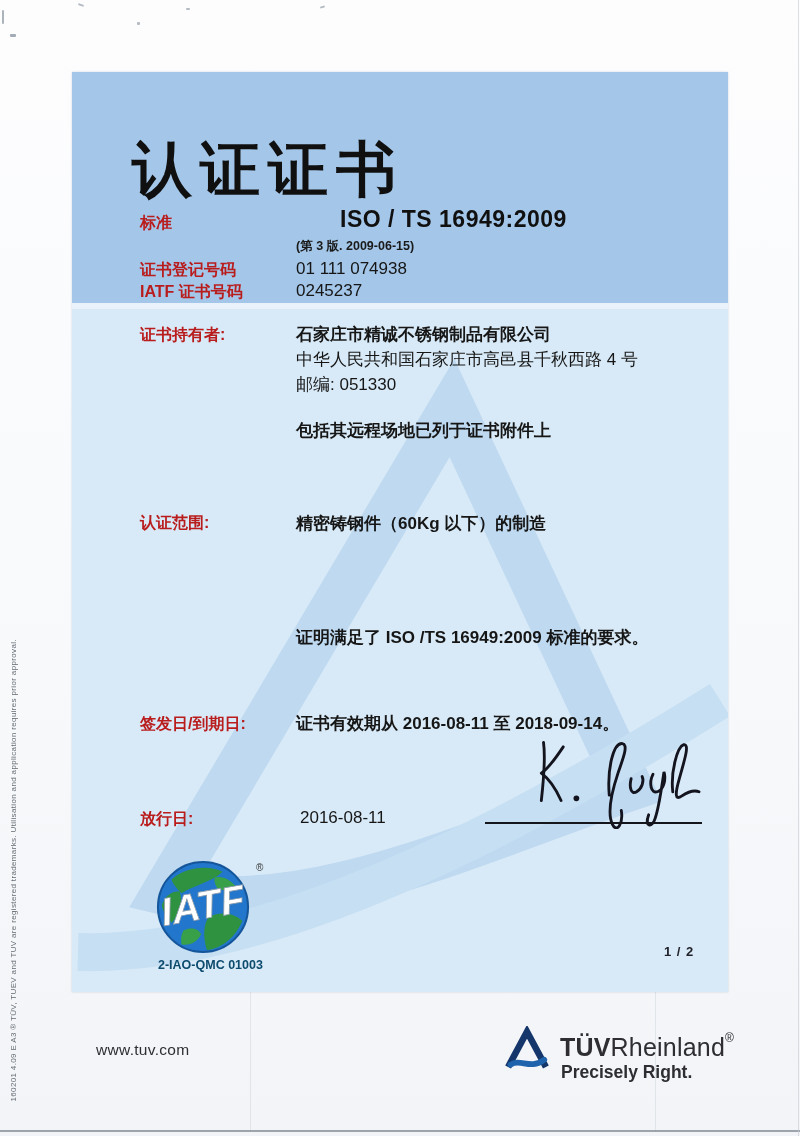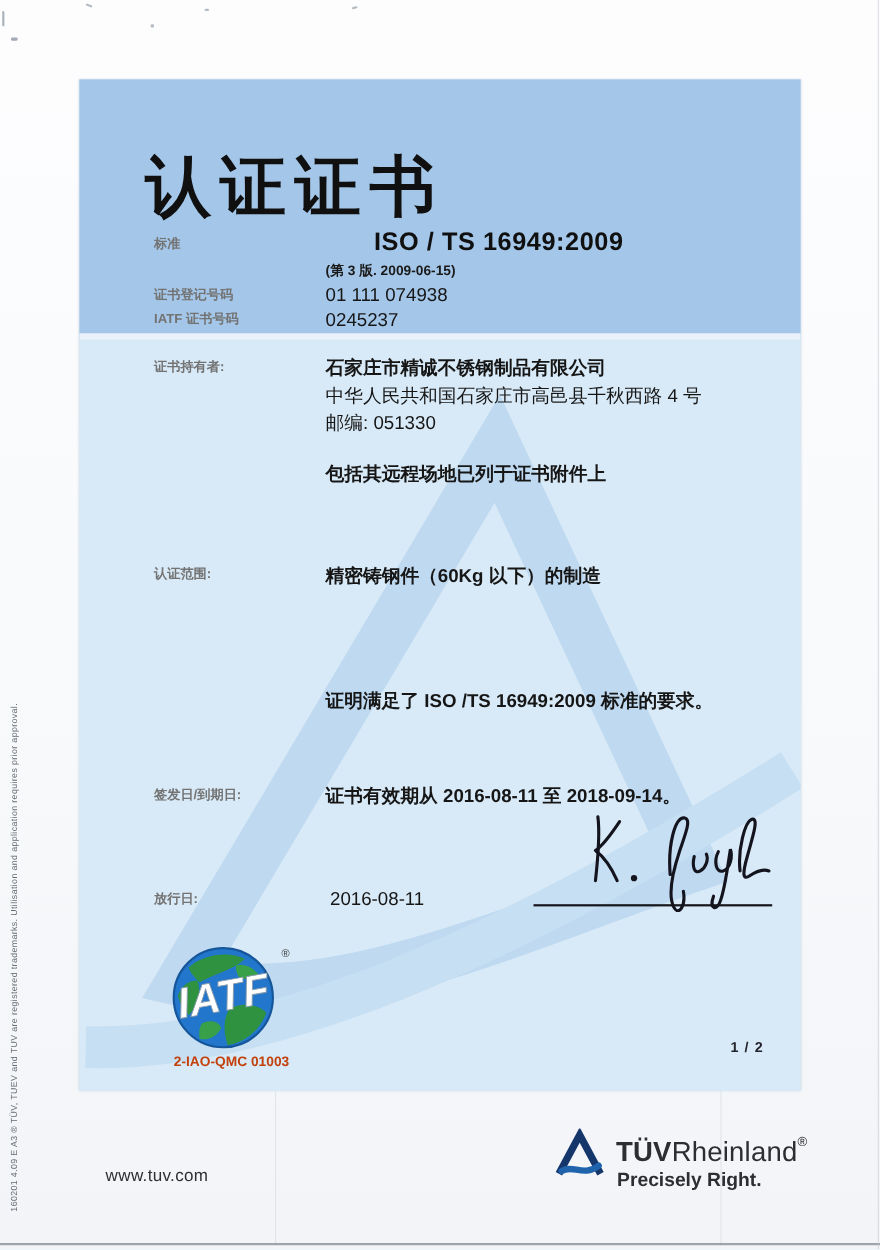--- a/index.html
+++ b/index.html
@@ -27,33 +27,33 @@
     box-shadow:0 0 2px rgba(120,140,160,.35);
   }
   .header-band{
     position:absolute;left:0;top:0;width:656px;height:231px;
     background:#a4c7e9;border-bottom:6px solid #e9f2fa;
   }
   .watermark{position:absolute;left:0;top:0;width:656px;height:920px;pointer-events:none;}
 
   .abs{position:absolute;white-space:nowrap;}
   .title{font-size:60px;font-weight:900;letter-spacing:8px;color:#101010;}
-  .lbl{font-size:12px;font-weight:600;color:#737373;}
+  .lbl{font-size:16px;font-weight:600;color:#b91c1c;}
   .val{font-size:17px;color:#161616;}
   .bold{font-weight:700;}
   .small-ed{font-size:12.5px;font-weight:700;color:#1a1a1a;}
   .iso{font-size:23px;font-weight:700;color:#101010;letter-spacing:.5px;margin-left:44px;}
 
   .sig-line{position:absolute;height:2px;background:#15151c;}
   .issuer{font-size:12.5px;font-weight:600;color:#1c1c1c;text-align:right;line-height:16px;}
 
-  .iatf-code{font-size:12.5px;font-weight:600;color:#c2410c;}
+  .iatf-code{font-size:12.5px;font-weight:600;color:#0c4a6e;}
   .pageno{font-size:13px;font-weight:700;color:#22222a;letter-spacing:1px;}
 
-  .footer-site{font-size:15.5px;color:#2e2e33;letter-spacing:.3px;margin-top:20px;}
+  .footer-site{font-size:15.5px;color:#2e2e33;letter-spacing:.3px;}
   .brand{font-size:25px;color:#2d2d32;letter-spacing:.2px;}
   .brand .tuv{font-weight:700;}
   .brand .reg{font-size:12px;vertical-align:top;position:relative;top:-2px;}
   .tagline{font-size:17.5px;font-weight:600;color:#2d2d32;}
 
   .side-text{
     position:absolute;left:-222px;top:862px;width:470px;
     transform:rotate(-90deg);transform-origin:center center;
     font-size:8px;color:#666c74;letter-spacing:.35px;text-align:left;
   }

